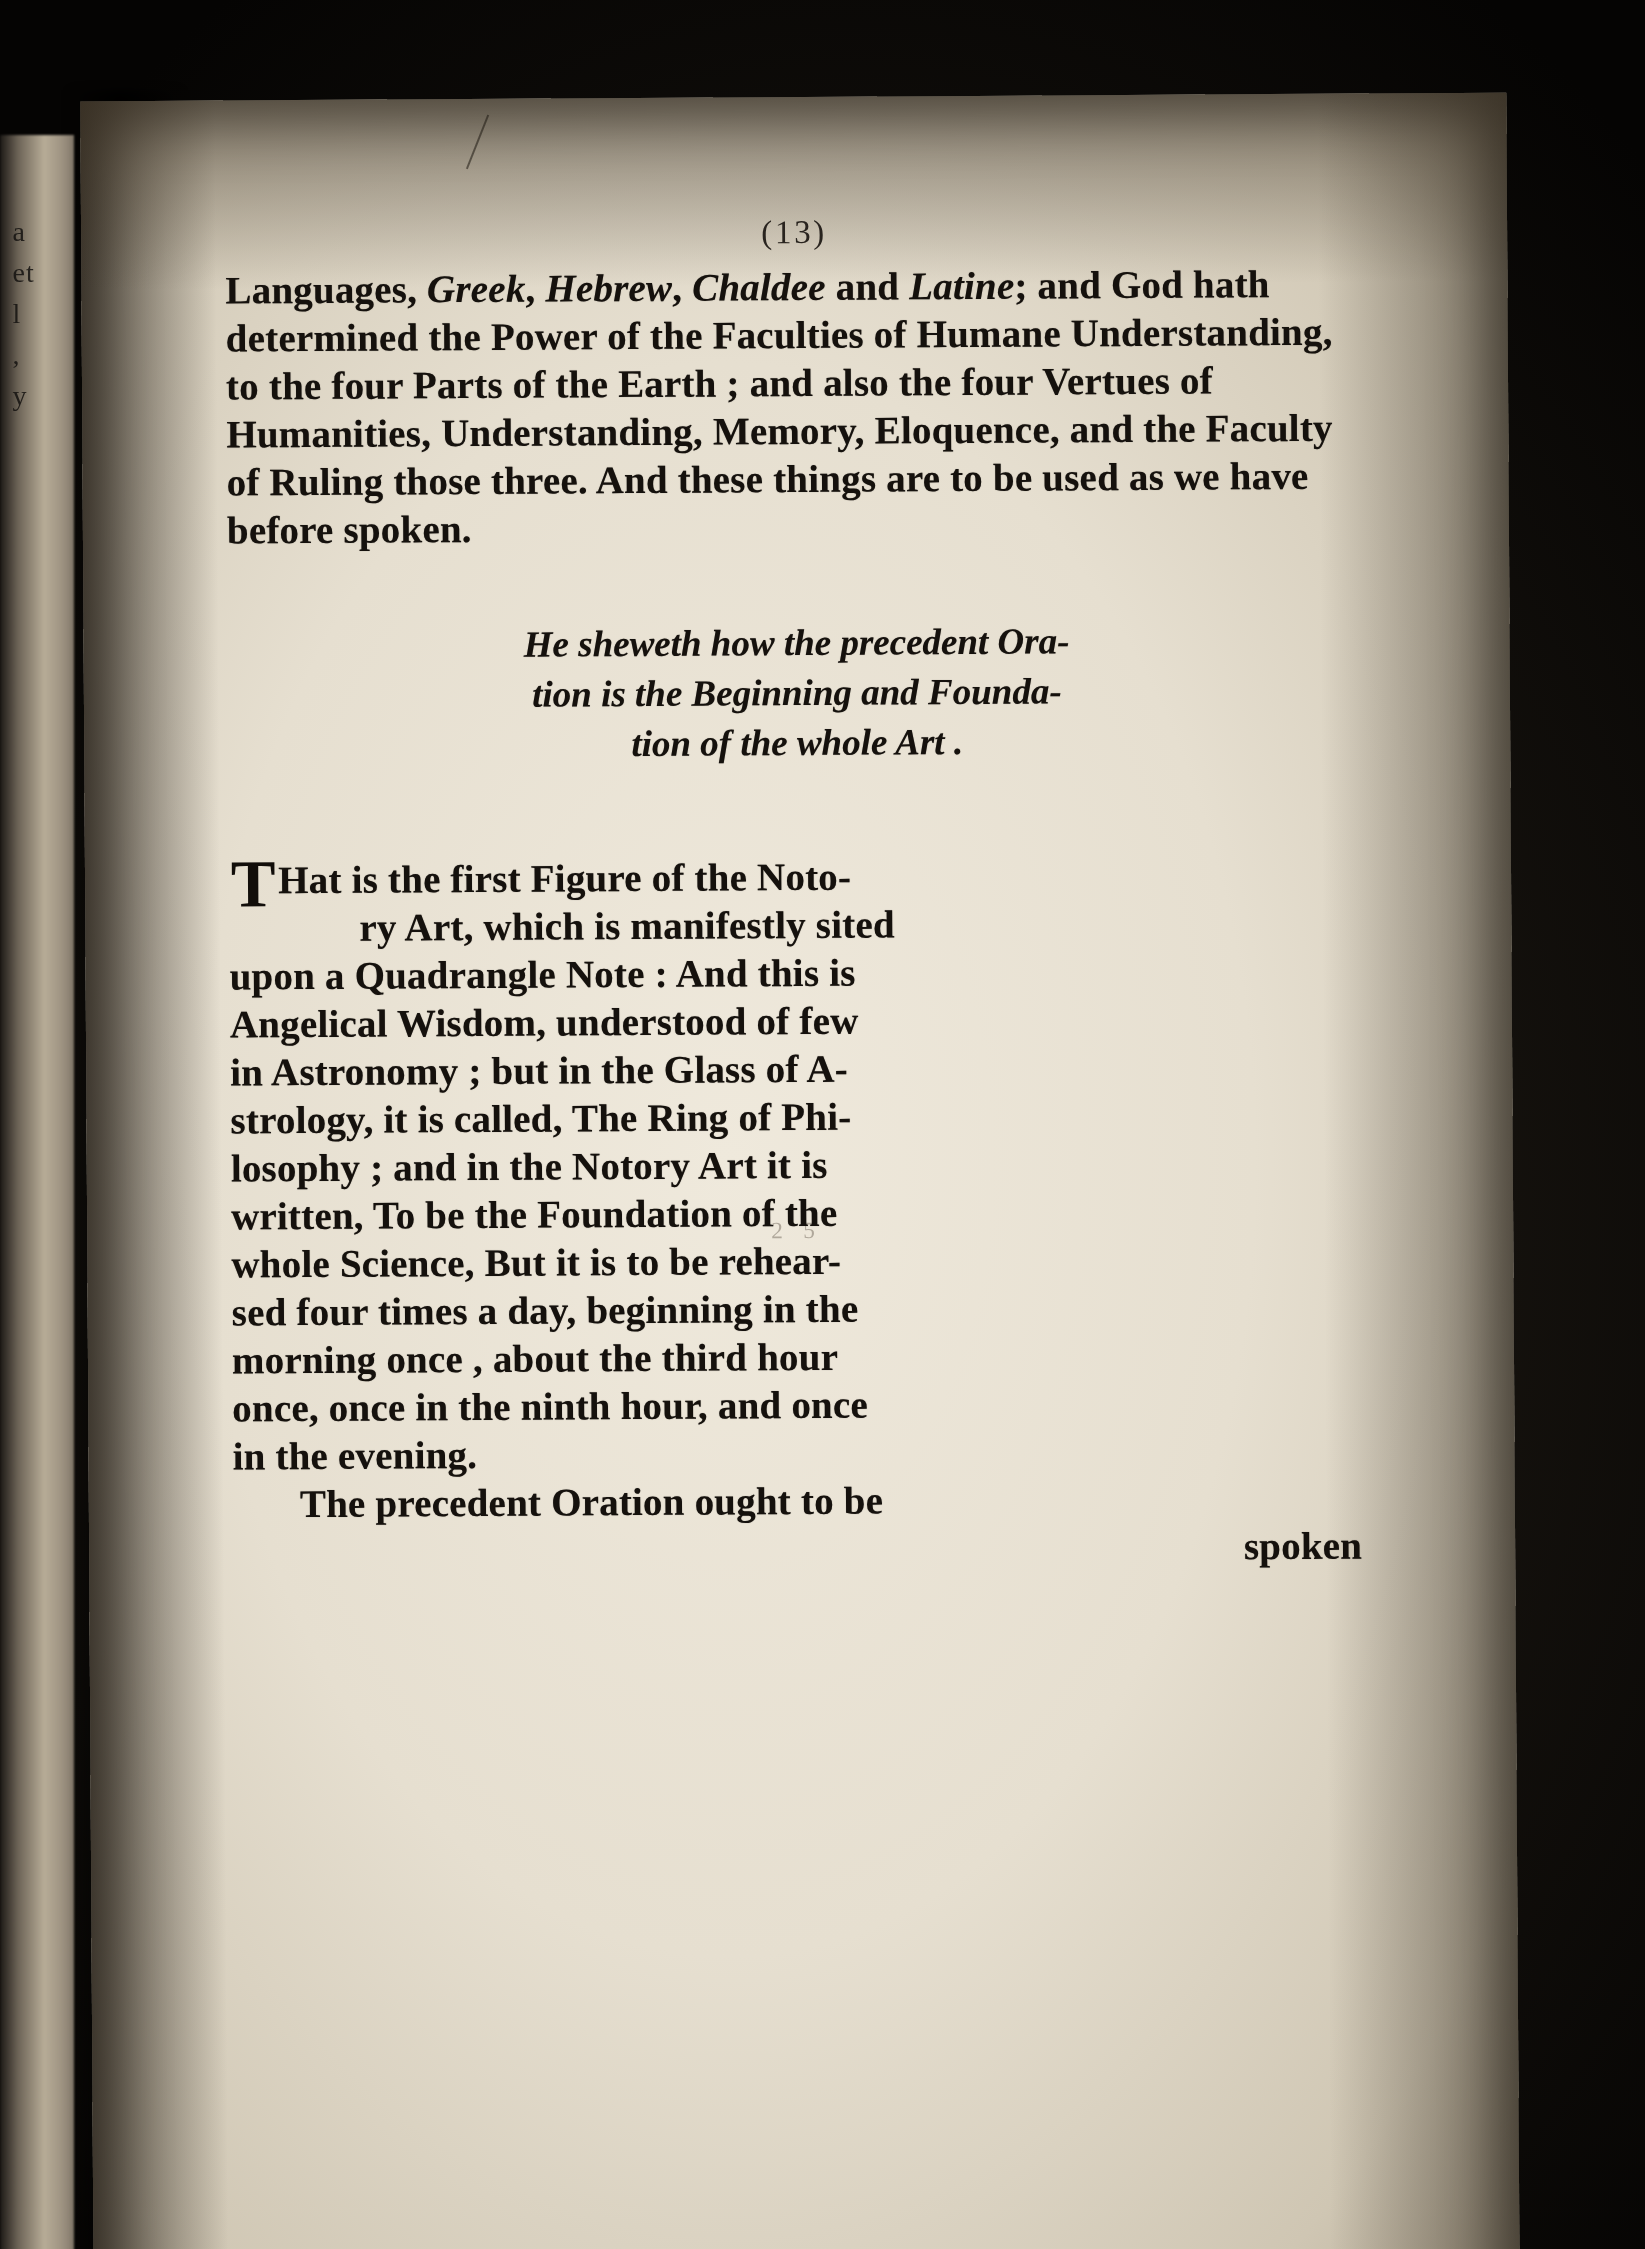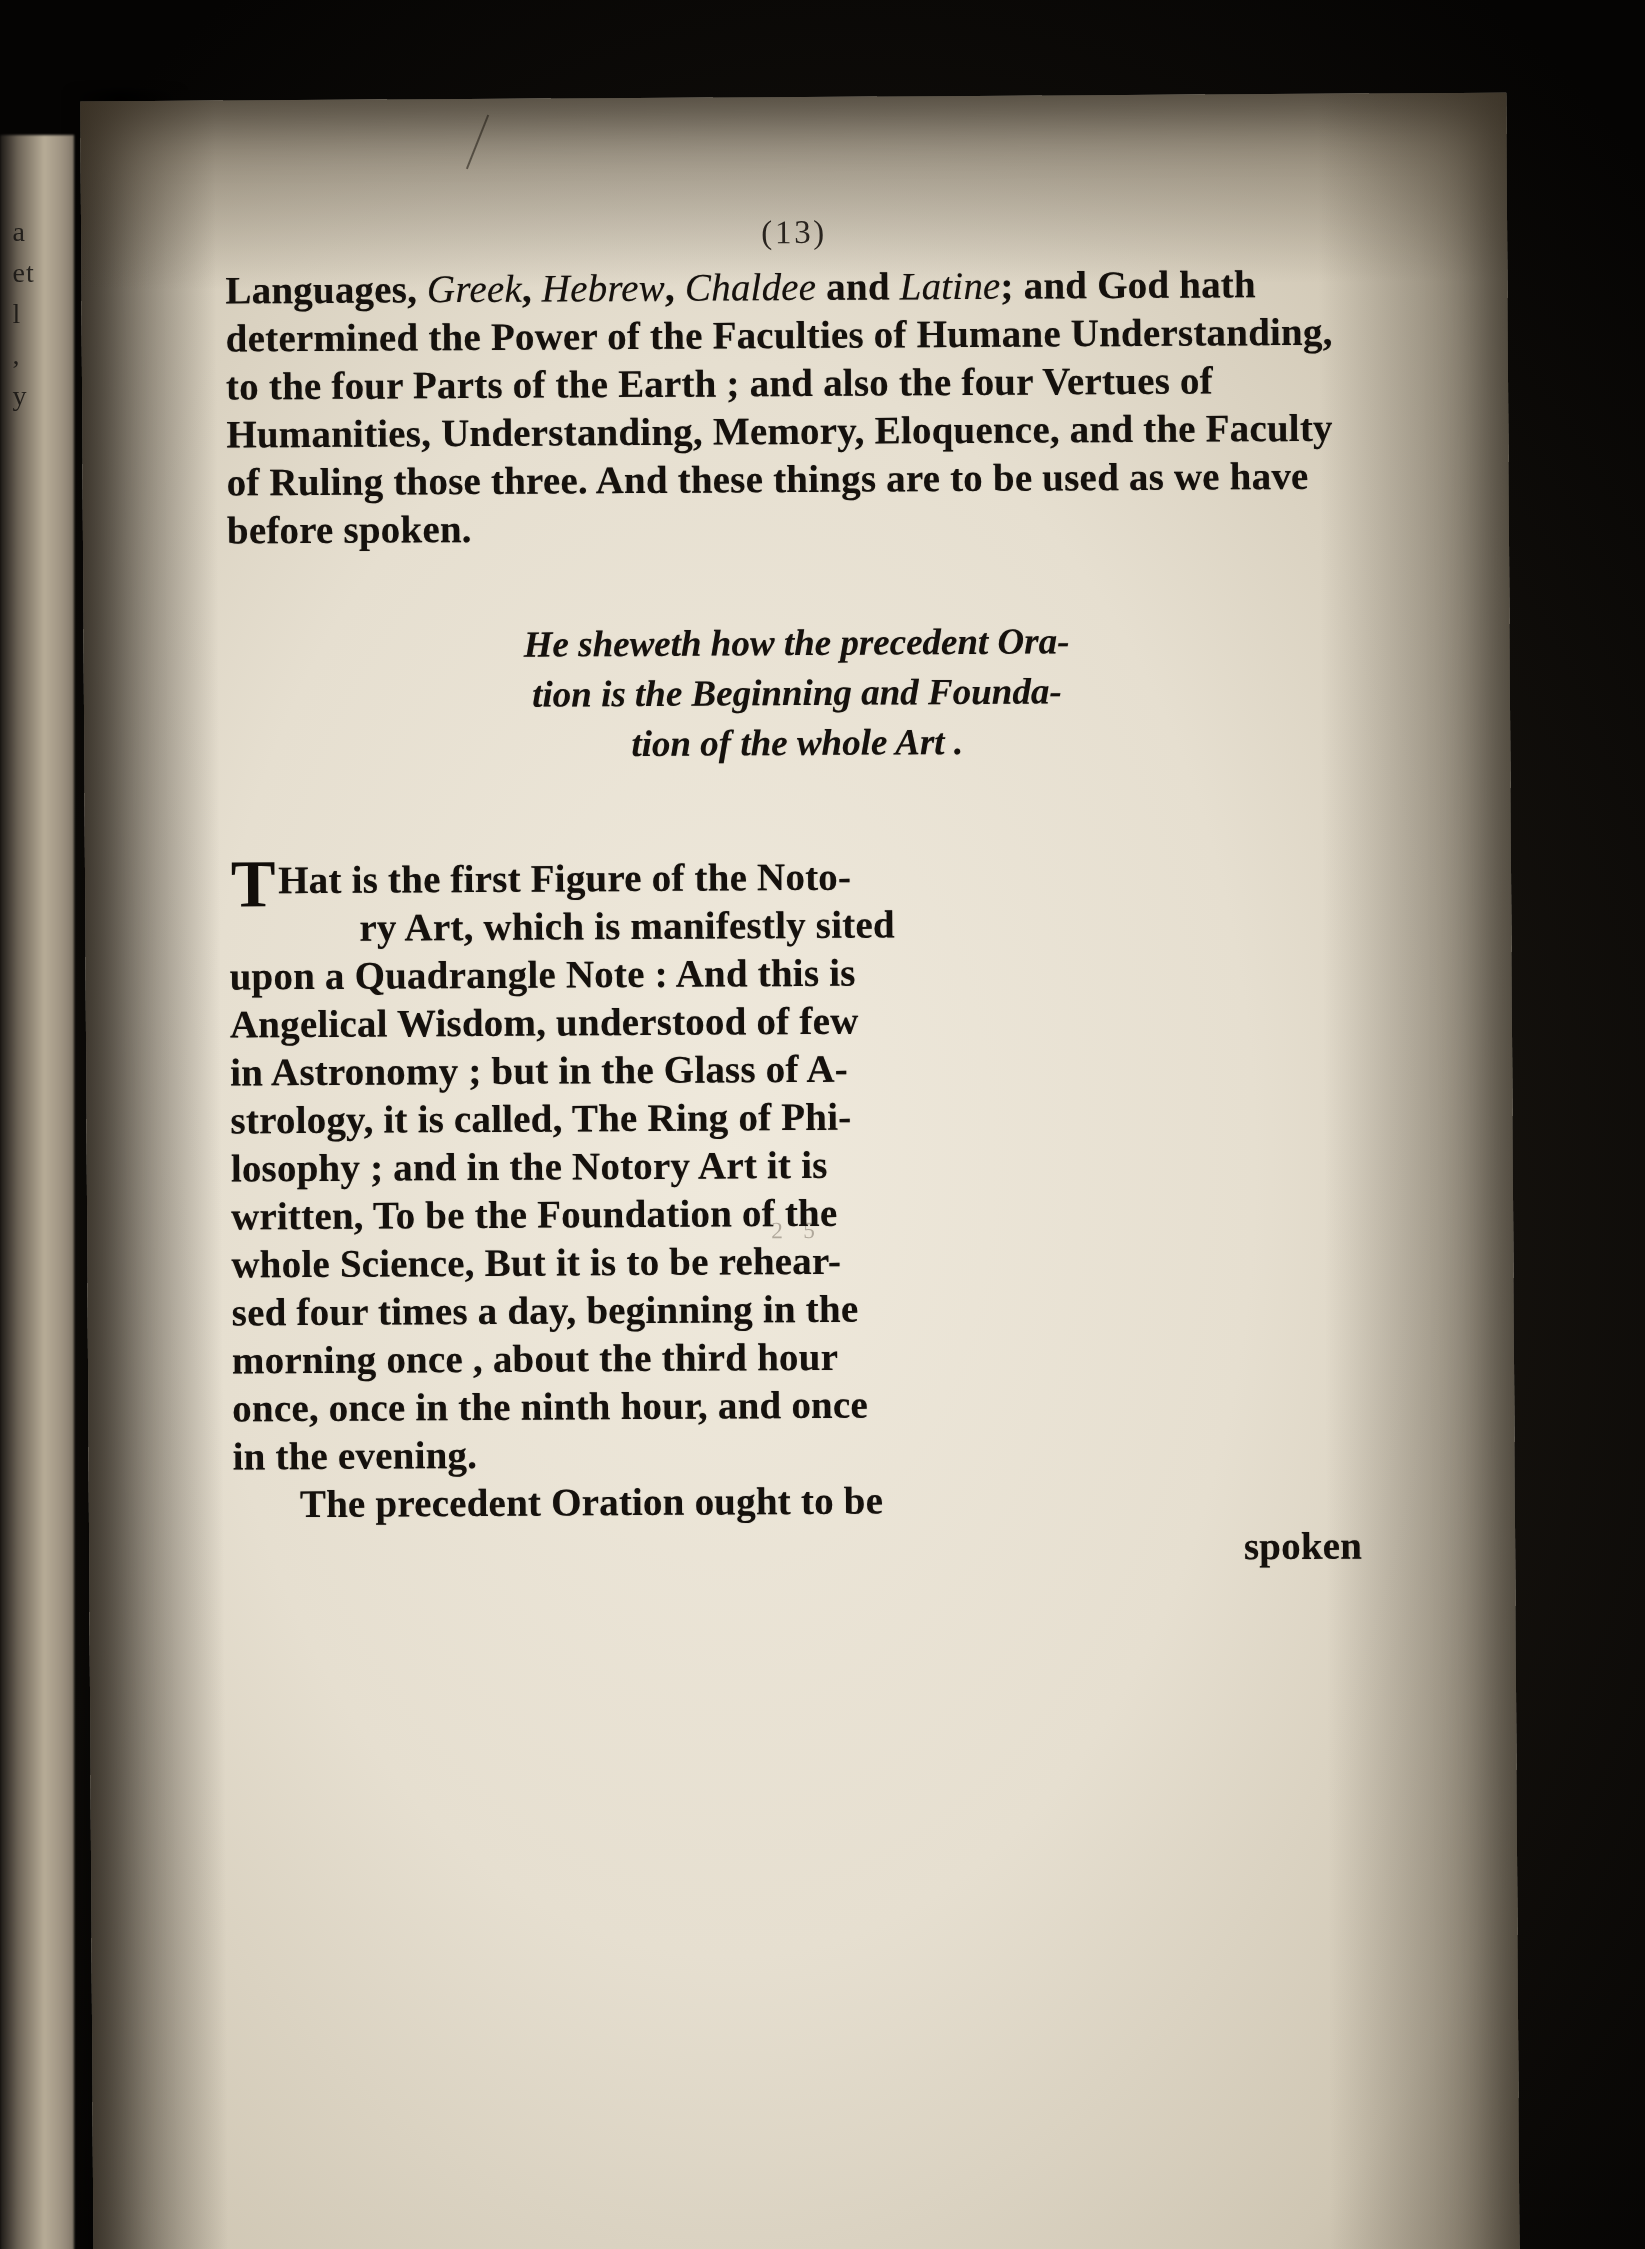--- a/index.html
+++ b/index.html
@@ -110,21 +110,21 @@
     color: #15110d;
     font-size: 39px;
     line-height: 48px;
     font-family: "Liberation Serif", serif;
     font-weight: 600;
     letter-spacing: 0.2px;
     text-shadow: 0 0 0.9px rgba(20,16,10,0.45);
   }
   .body-para .it {
     font-style: italic;
-    font-weight: 400;
+    font-weight: 700;
   }
 
   .heading-italic {
     margin: 67px 0 0 0;
     color: #15110d;
     font-size: 37px;
     line-height: 50px;
     font-style: italic;
     font-weight: 600;
     font-family: "Liberation Serif", serif;

